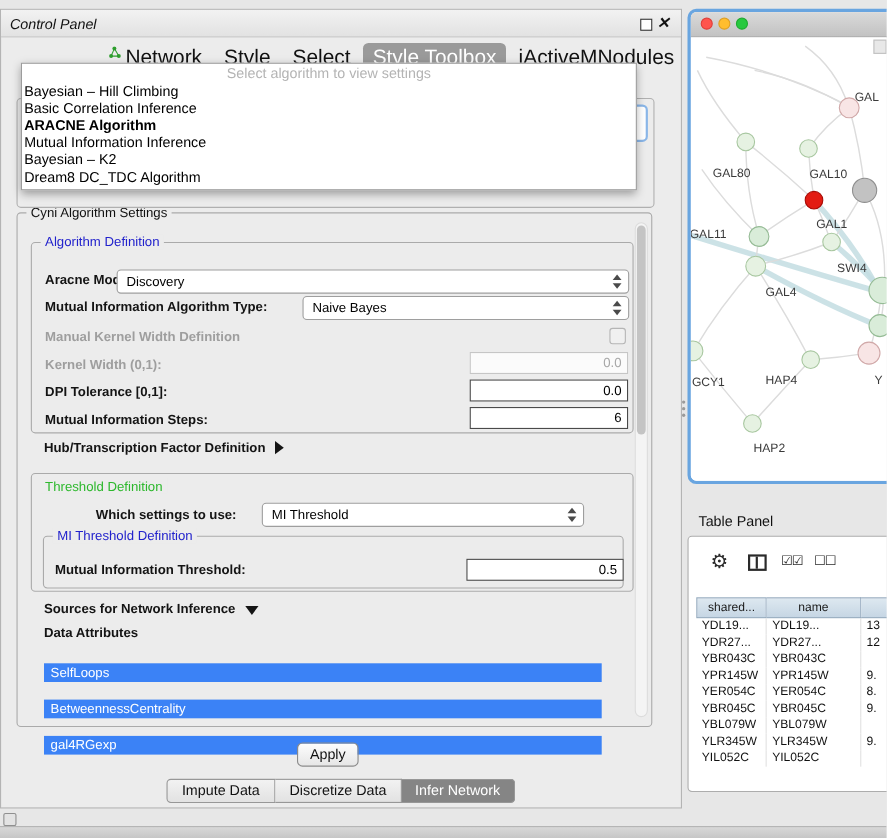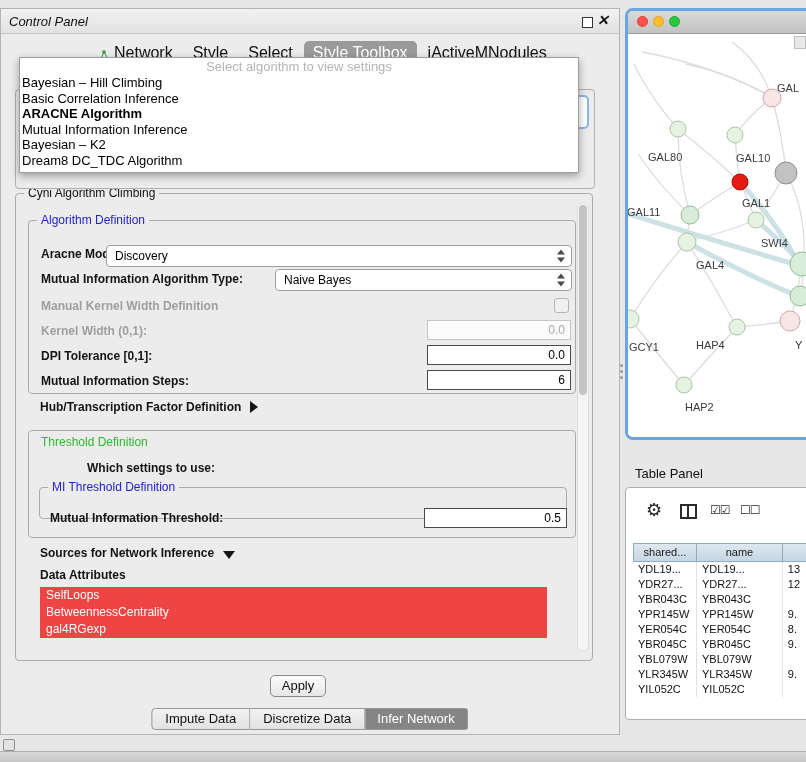--- a/index.html
+++ b/index.html
@@ -12,60 +12,60 @@
   
   #control-panel{position:absolute;left:0;top:8px;width:620px;height:727px;
     background:#ececec;border:1px solid #b4b4b4;box-sizing:border-box;}
   #cp-titlebar{position:absolute;left:0;top:0;width:100%;height:24px;
     background:linear-gradient(#f2f2f2,#e2e2e2);border-bottom:1px solid #c6c6c6;font-style:italic;}
   #cp-title{position:absolute;left:8px;top:5px;font-size:13px;color:#111;}
   #cp-float{position:absolute;left:581px;top:8px;width:9px;height:9px;border:1.5px solid #333;background:#fff;}
   #cp-close{position:absolute;left:596px;top:3px;font-size:14px;font-weight:bold;color:#111;cursor:default;}
   
   #cp-tabs{position:absolute;left:88px;top:32px;height:24px;display:flex;align-items:center;gap:2px;}
-  .cp-tab{display:flex;align-items:flex-end;gap:4px;padding:3px 9px;font-size:16px;color:#111;border-radius:5px;white-space:nowrap;}
+  .cp-tab{display:flex;align-items:flex-start;gap:4px;padding:3px 9px;font-size:19px;color:#111;border-radius:5px;white-space:nowrap;}
   .cp-tab.sel{background:#9a9a9a;color:#fff;}
   
   #frag-groupbox{position:absolute;left:14px;top:80px;width:578px;height:98px;border:1px solid #b0b0b0;border-radius:4px;z-index:1;}
   #frag-combo{position:absolute;left:556px;top:86px;width:28px;height:30px;background:#fff;border:2px solid #8ab6e8;border-radius:5px;z-index:2;}
   
   #algo-popup{position:absolute;left:18px;top:48px;width:560px;height:116px;background:#fff;
     border:1px solid #9c9c9c;box-shadow:0 3px 8px rgba(0,0,0,.35);z-index:5;box-sizing:border-box;}
   #algo-placeholder{text-align:center;color:#b4b4b4;font-size:13px;line-height:17px;}
   .algo-item{font-size:13px;line-height:15.5px;padding-left:2px;color:#000;white-space:nowrap;}
   .algo-item.sel{font-weight:bold;}
   
   .group{position:absolute;border:1px solid #aaaaaa;border-radius:4px;box-sizing:border-box;}
   .gtitle{position:absolute;top:-8px;left:8px;background:#ececec;padding:0 4px;font-size:12px;color:#111;white-space:nowrap;}
   .gtitle.blue{color:#2222cc;}
   .gtitle.green{color:#2db82d;margin-top:12px;}
   #settings-group{left:14px;top:184px;width:578px;height:468px;}
   #algo-group{left:12px;top:26px;width:548px;height:174px;}
   #thr-group{left:12px;top:236px;width:548px;height:108px;}
-  #mi-thr-group{left:10px;top:56px;width:528px;height:32px;}
+  #mi-thr-group{left:10px;top:56px;width:528px;height:48px;}
   .lbl{position:absolute;font-size:12px;font-weight:bold;color:#141414;white-space:nowrap;}
   .lbl.dis{color:#9e9e9e;}
   
   .combo{position:absolute;height:22px;background:#fff;border:1px solid #9e9e9e;border-radius:4px;box-sizing:border-box;}
   .combo-val{position:absolute;left:8px;top:0;line-height:20px;font-size:12px;color:#000;}
   .combo-arrows{position:absolute;right:6px;top:50%;width:8px;height:13px;transform:translateY(-50%);}
   .combo-arrows::before{content:"";position:absolute;top:0;left:0;border-left:4px solid transparent;border-right:4px solid transparent;border-bottom:5px solid #4a4a4a;}
   .combo-arrows::after{content:"";position:absolute;bottom:0;left:0;border-left:4px solid transparent;border-right:4px solid transparent;border-top:5px solid #4a4a4a;}
   
   .field{position:absolute;height:20px;width:144px;box-sizing:border-box;border:1px solid #4a4a4a;background:#fff;
     font-family:"Liberation Sans",sans-serif;font-size:12px;text-align:right;padding:0 5px;color:#000;outline:none;}
   .field.dis{border:1px solid #c6c6c6;background:#fbfbfb;color:#a8a8a8;}
   .checkbox{position:absolute;width:15px;height:15px;background:#f0f0f0;border:1px solid #b5b5b5;border-radius:3px;box-sizing:border-box;}
   
   .section-row{position:absolute;display:flex;align-items:center;font-size:12px;font-weight:bold;color:#141414;white-space:nowrap;}
   .tri-right{width:0;height:0;border-top:6px solid transparent;border-bottom:6px solid transparent;border-left:8px solid #151515;display:inline-block;margin-left:9px;}
   .tri-down{width:0;height:0;border-left:6px solid transparent;border-right:6px solid transparent;border-top:8px solid #151515;display:inline-block;margin-left:9px;position:relative;top:2px;}
   
   #attr-list{position:absolute;left:24px;top:393px;width:507px;}
-  .attr-item{height:17px;line-height:17px;background:#ef4444;color:#fff;font-size:12px;padding-left:6px;}
+  .attr-item{height:17px;line-height:17px;background:#3b82f6;color:#fff;font-size:12px;padding-left:6px;margin-top:16px;}
   
   #settings-scroll{position:absolute;right:3px;top:8px;width:12px;height:450px;background:#f4f4f4;border:1px solid #dcdcdc;border-radius:6px;box-sizing:border-box;}
   #settings-thumb{position:absolute;left:1px;top:2px;width:8px;height:190px;background:#c4c4c4;border-radius:4px;}
   
   #apply-btn{position:absolute;left:269px;top:666px;width:56px;height:22px;border:1px solid #8a8a8a;border-radius:5px;
     background:linear-gradient(#fdfdfd,#e6e6e6);font-size:13px;text-align:center;line-height:20px;color:#111;box-sizing:border-box;}
   #bottom-tabs{position:absolute;left:50%;transform:translateX(-50%);top:699px;display:flex;}
   .btab{height:22px;line-height:20px;padding:0 13px;font-size:13px;color:#111;background:linear-gradient(#f2f2f2,#e2e2e2);
     border:1px solid #979797;border-left:none;box-sizing:border-box;white-space:nowrap;}
   .btab:first-child{border-left:1px solid #979797;border-radius:4px 0 0 4px;}
@@ -156,21 +156,21 @@
         <div class="algo-item">Bayesian – Hill Climbing</div>
         <div class="algo-item">Basic Correlation Inference</div>
         <div class="algo-item sel">ARACNE Algorithm</div>
         <div class="algo-item">Mutual Information Inference</div>
         <div class="algo-item">Bayesian – K2</div>
         <div class="algo-item">Dream8 DC_TDC Algorithm</div>
       </div>
   </div>
 
   <div class="group" id="settings-group">
-    <span class="gtitle">Cyni Algorithm Climbing</span>
+    <span class="gtitle">Cyni Algorithm Settings</span>
 
     <div class="group" id="algo-group">
       <span class="gtitle blue">Algorithm Definition</span>
 
       <span class="lbl" style="left:12px;top:26px">Aracne Mode:</span>
       <div class="combo" style="left:77px;top:24px;width:466px">
         <span class="combo-val">Discovery</span>
         <span class="combo-arrows"></span>
       </div>
 
@@ -195,20 +195,24 @@
 
     <div class="section-row" style="left:24px;top:206px">
       <span>Hub/Transcription Factor Definition</span>
       <span class="tri-right"></span>
     </div>
 
     <div class="group" id="thr-group">
       <span class="gtitle green">Threshold Definition</span>
 
       <span class="lbl" style="left:58px;top:30px">Which settings to use:</span>
+      <div class="combo" style="left:209px;top:26px;width:293px">
+        <span class="combo-val">MI Threshold</span>
+        <span class="combo-arrows"></span>
+      </div>
 
       <div class="group" id="mi-thr-group">
         <span class="gtitle blue">MI Threshold Definition</span>
         <span class="lbl" style="left:10px;top:23px">Mutual Information Threshold:</span>
         <input class="field" style="left: 384px; top: 20px; width: 143px;" value="0.5">
       </div>
     </div>
 
     <div class="section-row" style="left:24px;top:352px">
       <span>Sources for Network Inference</span>

